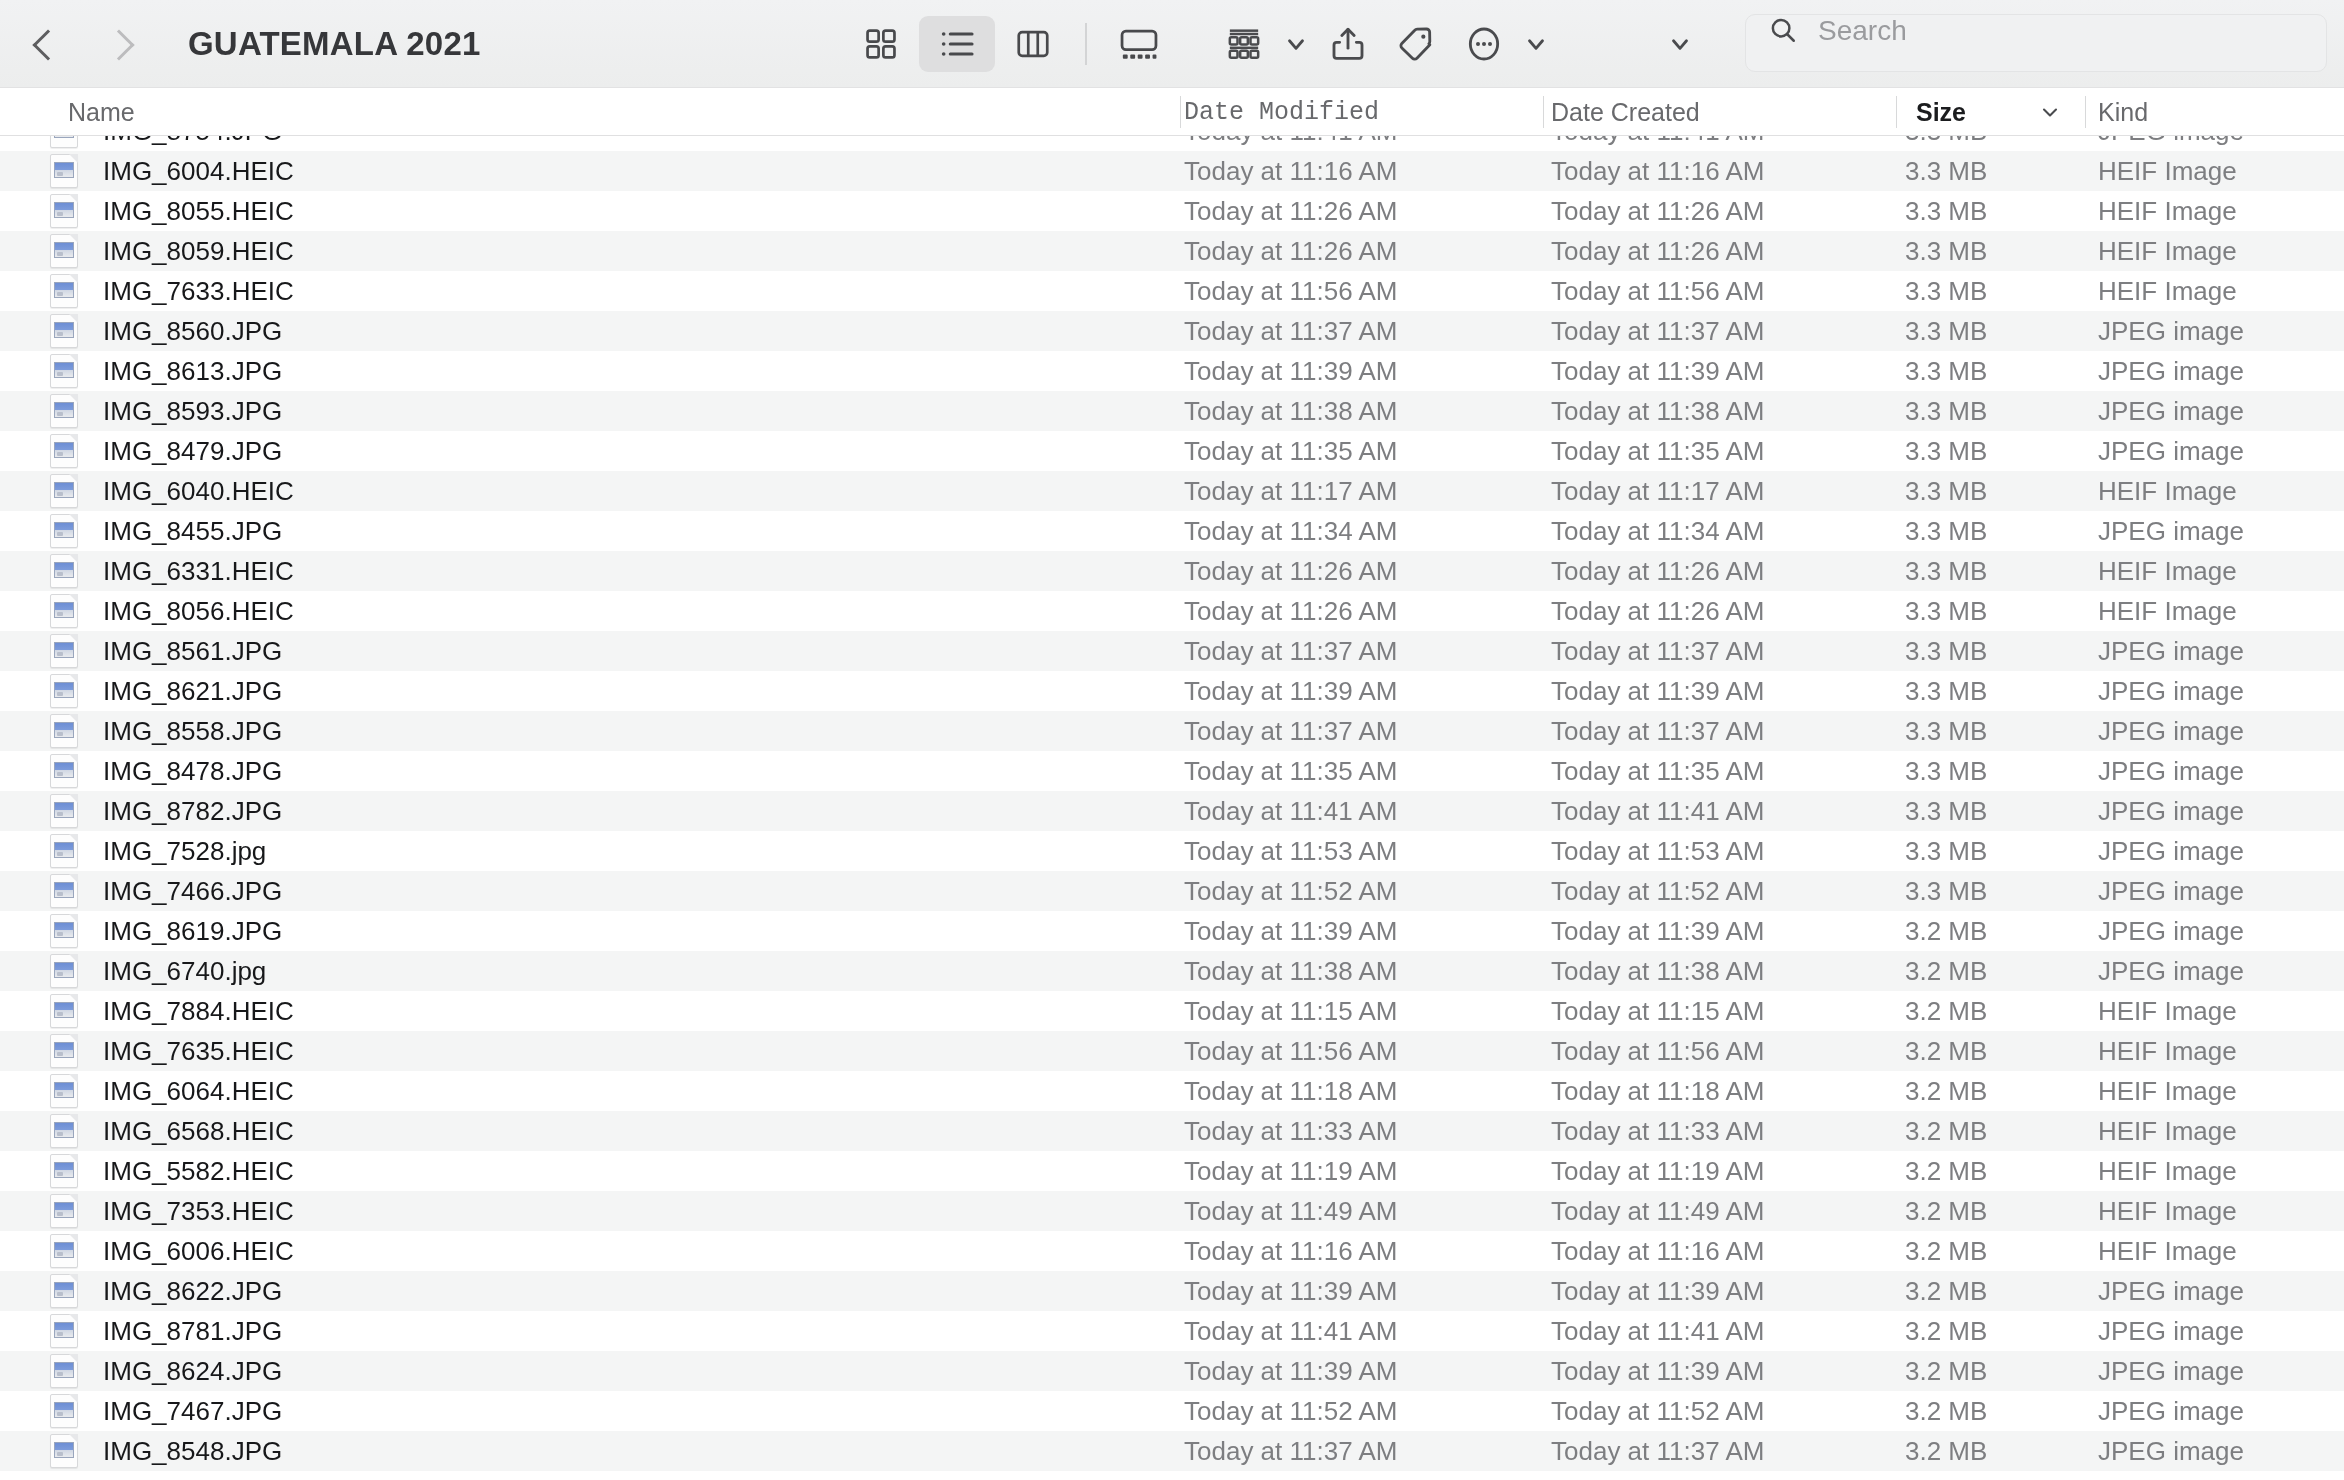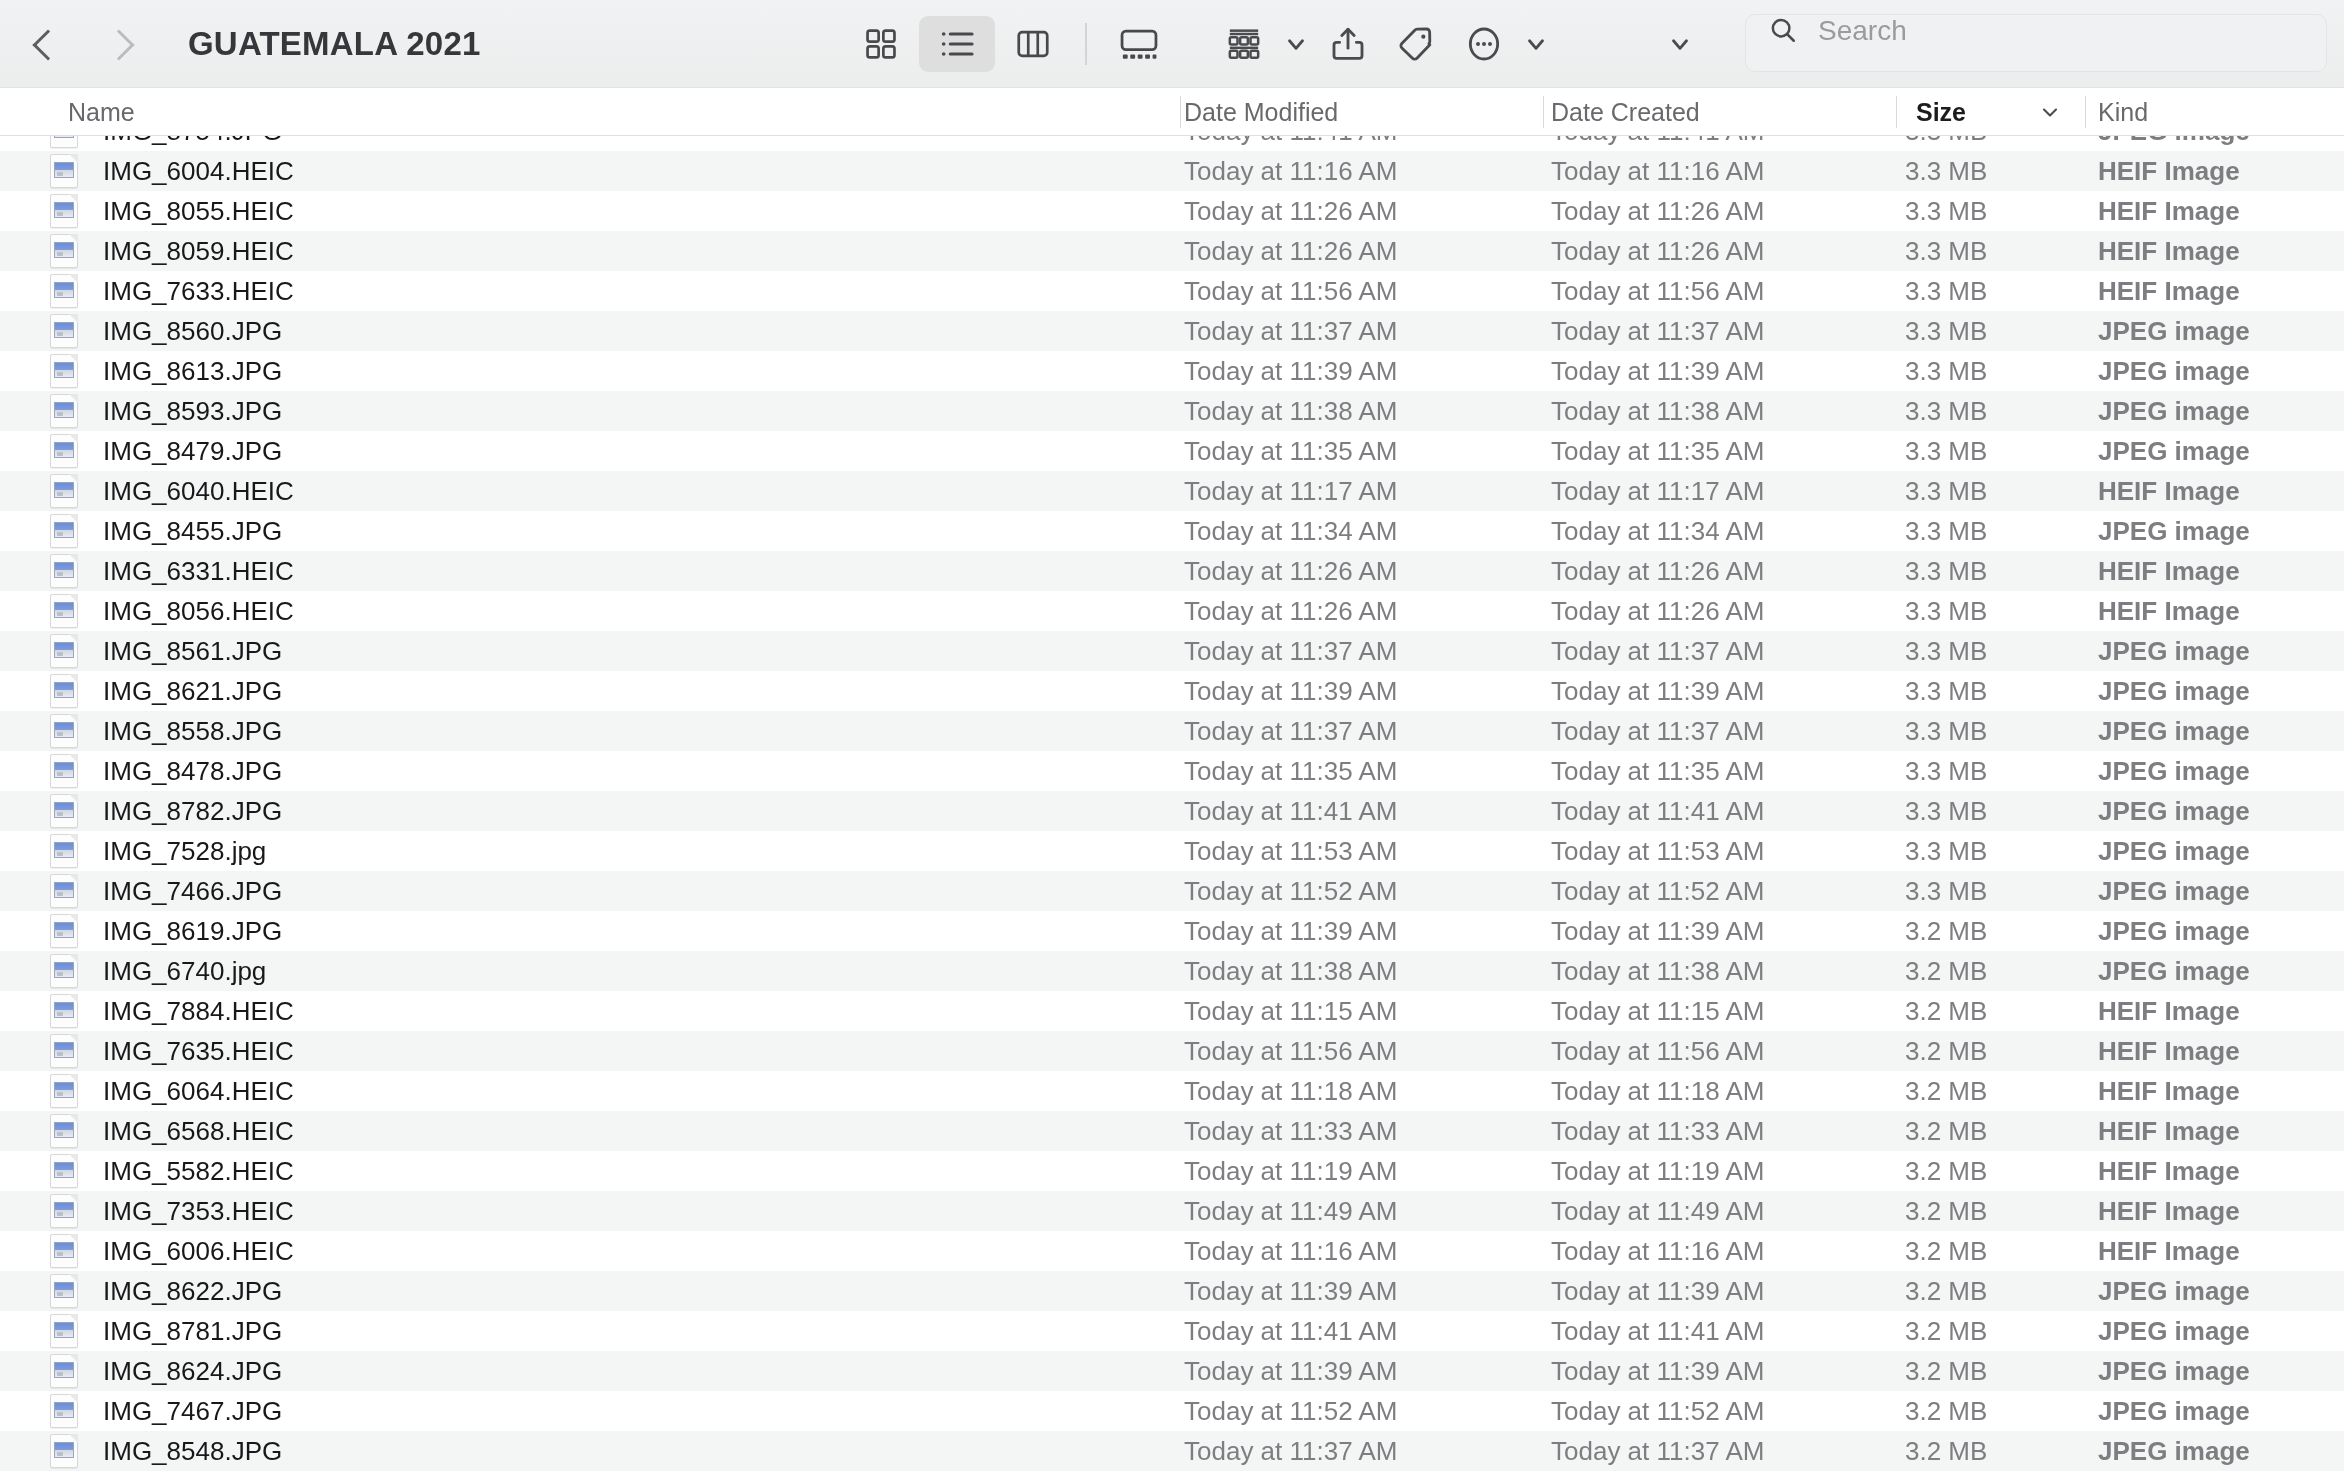--- a/index.html
+++ b/index.html
@@ -182,21 +182,21 @@
   .row.alt { background: #f4f5f5; }
   .cell { position: absolute; white-space: nowrap; }
   .c-name {
     left: 50px;
     display: flex; align-items: center; gap: 25px;
     color: #17181a;
   }
   .c-mod  { left: 1184px; color: #7d7e81; }
   .c-crt  { left: 1551px; color: #7d7e81; }
   .c-size { left: 1905px; width: 175px; text-align: left; color: #7d7e81; }
-  .c-kind { left: 2098px; color: #7d7e81; font-weight: bold; }
+  .c-kind { left: 2098px; color: #7d7e81; }
 
   
   .fileicon {
     position: relative;
     width: 28px; height: 34px;
     flex: 0 0 auto;
   }
   .fileicon .sheet {
     position: absolute; inset: 0;
     background: #fdfdfd;
@@ -351,21 +351,21 @@
       <circle cx="10.5" cy="10.5" r="6.6"></circle>
       <line x1="15.4" y1="15.4" x2="20.6" y2="20.6"></line>
     </svg>
     <input id="search-input" type="text" placeholder="Search" style="">
   </div>
 </div>
 
 <div id="col-header">
   <div class="colh" style="left:68px;">Name</div>
   <div class="colsep" style="left:1180px;"></div>
-  <div class="colh" style="left:1184px;">Date Modified</div>
+  <div class="colh" style="left:1184px;font-family:Liberation Mono, monospace;">Date Modified</div>
   <div class="colsep" style="left:1543px;"></div>
   <div class="colh" style="left:1551px;">Date Created</div>
   <div class="colsep" style="left:1896px;"></div>
   <div class="colh sorted" style="left:1916px;">Size</div>
   <div class="sortcaret" style="left:2038px;">
     <svg width="24" height="24" viewBox="0 0 24 24" fill="none" stroke="currentColor" stroke-width="2.1" stroke-linecap="round" stroke-linejoin="round">
       <polyline points="6,9.5 12,15.5 18,9.5"></polyline>
     </svg>
   </div>
   <div class="colsep" style="left:2085px;"></div>

